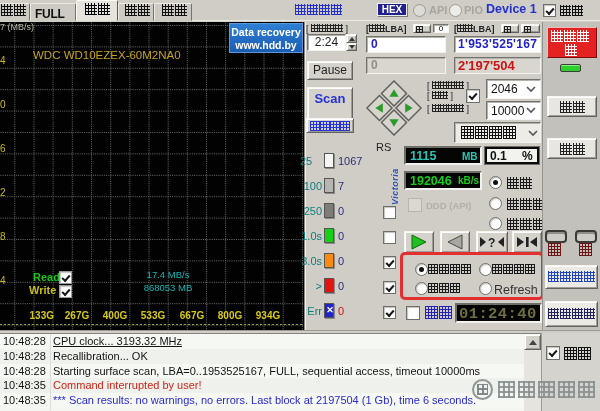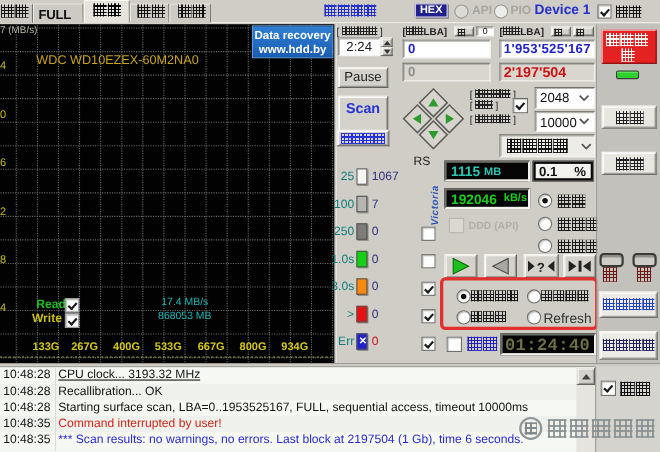--- a/index.html
+++ b/index.html
@@ -100,21 +100,21 @@
 <div class="ab" style="left:24px;top:288px;width:30px;text-align:right;font:bold 10px 'Liberation Sans';color:#d6c915;">133G</div>
 <div class="ab" style="left:62px;top:288px;width:30px;text-align:center;font:bold 10px 'Liberation Sans';color:#d6c915;">267G</div>
 <div class="ab" style="left:100px;top:288px;width:30px;text-align:center;font:bold 10px 'Liberation Sans';color:#d6c915;">400G</div>
 <div class="ab" style="left:138px;top:288px;width:30px;text-align:center;font:bold 10px 'Liberation Sans';color:#d6c915;">533G</div>
 <div class="ab" style="left:177px;top:288px;width:30px;text-align:center;font:bold 10px 'Liberation Sans';color:#d6c915;">667G</div>
 <div class="ab" style="left:215px;top:288px;width:30px;text-align:center;font:bold 10px 'Liberation Sans';color:#d6c915;">800G</div>
 <div class="ab" style="left:253px;top:288px;width:30px;text-align:center;font:bold 10px 'Liberation Sans';color:#d6c915;">934G</div>
 </div>
 <div class="ab" style="left:304px;top:22px;width:1px;height:308px;background:#8a8984;"></div>
 <div class="ab" style="left:305px;top:22px;width:1px;height:308px;background:#f0efeb;"></div>
-<div class="ab" style="left:300px;top:155px;width:22px;text-align:right;font:11px 'Liberation Sans';color:#0e7d7d;">25</div>
+<div class="ab" style="left:300px;top:155px;width:22px;font:11px 'Liberation Sans';color:#0e7d7d;">25</div>
 <div class="ab" style="left:324px;top:153px;width:10px;height:15px;background:#f5f5f3;border:1px solid #555;box-shadow:1px 1px 0 #8c8b86;"></div>
 <div class="ab" style="left:338px;top:155px;font:11px 'Liberation Sans';color:#2e2e7e;">1067</div>
 <div class="ab" style="left:300px;top:180px;width:22px;text-align:right;font:11px 'Liberation Sans';color:#0e7d7d;">100</div>
 <div class="ab" style="left:324px;top:178px;width:10px;height:15px;background:#b6b5b1;border:1px solid #555;box-shadow:1px 1px 0 #8c8b86;"></div>
 <div class="ab" style="left:338px;top:180px;font:11px 'Liberation Sans';color:#2e2e7e;">7</div>
 <div class="ab" style="left:300px;top:205px;width:22px;text-align:right;font:11px 'Liberation Sans';color:#0e7d7d;">250</div>
 <div class="ab" style="left:324px;top:203px;width:10px;height:15px;background:#7d7c78;border:1px solid #555;box-shadow:1px 1px 0 #8c8b86;"></div>
 <div class="ab" style="left:338px;top:205px;font:11px 'Liberation Sans';color:#2e2e7e;">0</div>
 <div class="ab" style="left:300px;top:230px;width:22px;text-align:right;font:11px 'Liberation Sans';color:#0e7d7d;">1.0s</div>
 <div class="ab" style="left:324px;top:228px;width:10px;height:15px;background:#16d016;border:1px solid #555;box-shadow:1px 1px 0 #8c8b86;"></div>
@@ -165,38 +165,38 @@
 </g>
 <polygon points="30,10 25,18 35,18" fill="#2c9a2c"></polygon>
 <polygon points="30,50 25,42 35,42" fill="#2c9a2c"></polygon>
 <polygon points="10,30 18,25 18,35" fill="#2c9a2c"></polygon>
 <polygon points="50,30 42,25 42,35" fill="#2c9a2c"></polygon>
 </svg>
 <div class="ab" style="left:427px;top:81px;font:9px 'Liberation Sans';color:#222;">[&nbsp;<i class="c" style="width:8px;height:8px;margin-right:0px;color:#222;"></i><i class="c" style="width:8px;height:8px;margin-right:0px;color:#222;"></i><i class="c" style="width:8px;height:8px;margin-right:0px;color:#222;"></i><i class="c" style="width:8px;height:8px;color:#222;"></i>&nbsp;]</div>
 <div class="ab" style="left:427px;top:91px;font:9px 'Liberation Sans';color:#222;">[&nbsp;<i class="c" style="width:8px;height:8px;margin-right:0px;color:#222;"></i><i class="c" style="width:8px;height:8px;color:#222;"></i>&nbsp;]</div>
 <div class="cb ck ab" style="left:466px;top:89px;width:14px;height:14px;"></div>
 <div class="sunk ab" style="left:486px;top:79px;width:55px;height:20px;background:#fff;"></div>
-<div class="ab" style="left:491px;top:82px;font:12px 'Liberation Sans';color:#111;">2048</div>
+<div class="ab" style="left:491px;top:82px;font:12px 'Liberation Sans';color:#111;">2046</div>
 <svg class="ab" style="left:526px;top:85px;" width="10" height="8">
     <polyline points="1,2 5,6 9,2" fill="none" stroke="#555" stroke-width="1.6"></polyline>
   </svg>
 <div class="ab" style="left:427px;top:104px;font:9px 'Liberation Sans';color:#222;">[&nbsp;<i class="c" style="width:8px;height:8px;margin-right:0px;color:#222;"></i><i class="c" style="width:8px;height:8px;margin-right:0px;color:#222;"></i><i class="c" style="width:8px;height:8px;margin-right:0px;color:#222;"></i><i class="c" style="width:8px;height:8px;color:#222;"></i>&nbsp;]</div>
 <div class="sunk ab" style="left:486px;top:101px;width:55px;height:19px;background:#fff;"></div>
 <div class="ab" style="left:491px;top:104px;font:12px 'Liberation Sans';color:#111;">10000</div>
 <svg class="ab" style="left:526px;top:106px;" width="10" height="8">
     <polyline points="1,2 5,6 9,2" fill="none" stroke="#555" stroke-width="1.6"></polyline>
   </svg>
 <div class="sunk ab" style="left:454px;top:122px;width:87px;height:21px;background:#eeece6;"></div>
 <div class="ab" style="left:461px;top:126px;"><i class="c" style="width:13px;height:13px;margin-right:1px;color:#111;"></i><i class="c" style="width:13px;height:13px;margin-right:1px;color:#111;"></i><i class="c" style="width:13px;height:13px;margin-right:1px;color:#111;"></i><i class="c" style="width:13px;height:13px;color:#111;"></i></div>
 <svg class="ab" style="left:528px;top:129px;" width="10" height="8">
     <polyline points="1,2 5,6 9,2" fill="none" stroke="#555" stroke-width="1.6"></polyline>
   </svg>
 <div class="lcd ab" style="left:404px;top:146px;width:78px;height:19px;"></div>
 <div class="ab" style="left:410px;top:149px;font:bold 12.5px 'Liberation Sans';color:#2cc4b4;">1115</div>
-<div class="ab" style="left:440px;top:151px;font:bold 10px 'Liberation Sans';color:#2cc4b4;">MB</div>
+<div class="ab" style="left:462px;top:151px;font:bold 10px 'Liberation Sans';color:#2cc4b4;">MB</div>
 <div class="ab" style="left:484px;top:146px;width:56px;height:19px;background:#0a0a0a;border:1px solid #6e6e69;"></div>
 <div class="ab" style="left:487px;top:149px;width:50px;height:13px;background:#f2f2ee;"></div>
 <div class="ab" style="left:490px;top:149px;font:bold 12px 'Liberation Sans';color:#111;">0.1</div>
 <div class="ab" style="left:522px;top:149px;font:bold 12px 'Liberation Sans';color:#111;">%</div>
 <div class="lcd ab" style="left:404px;top:171px;width:78px;height:19px;"></div>
 <div class="ab" style="left:410px;top:174px;font:bold 12.5px 'Liberation Sans';color:#16cf16;">192046</div>
 <div class="ab" style="left:458px;top:175px;font:bold 10px 'Liberation Sans';color:#16cf16;">kB/s</div>
 <div class="rad sel ab" style="left:489px;top:176px;"></div>
 <div class="ab" style="left:507px;top:177px;"><i class="c" style="width:12px;height:12px;margin-right:1px;color:#1a1a1a;"></i><i class="c" style="width:12px;height:12px;color:#1a1a1a;"></i></div>
 <div class="rad ab" style="left:489px;top:197px;"></div>

